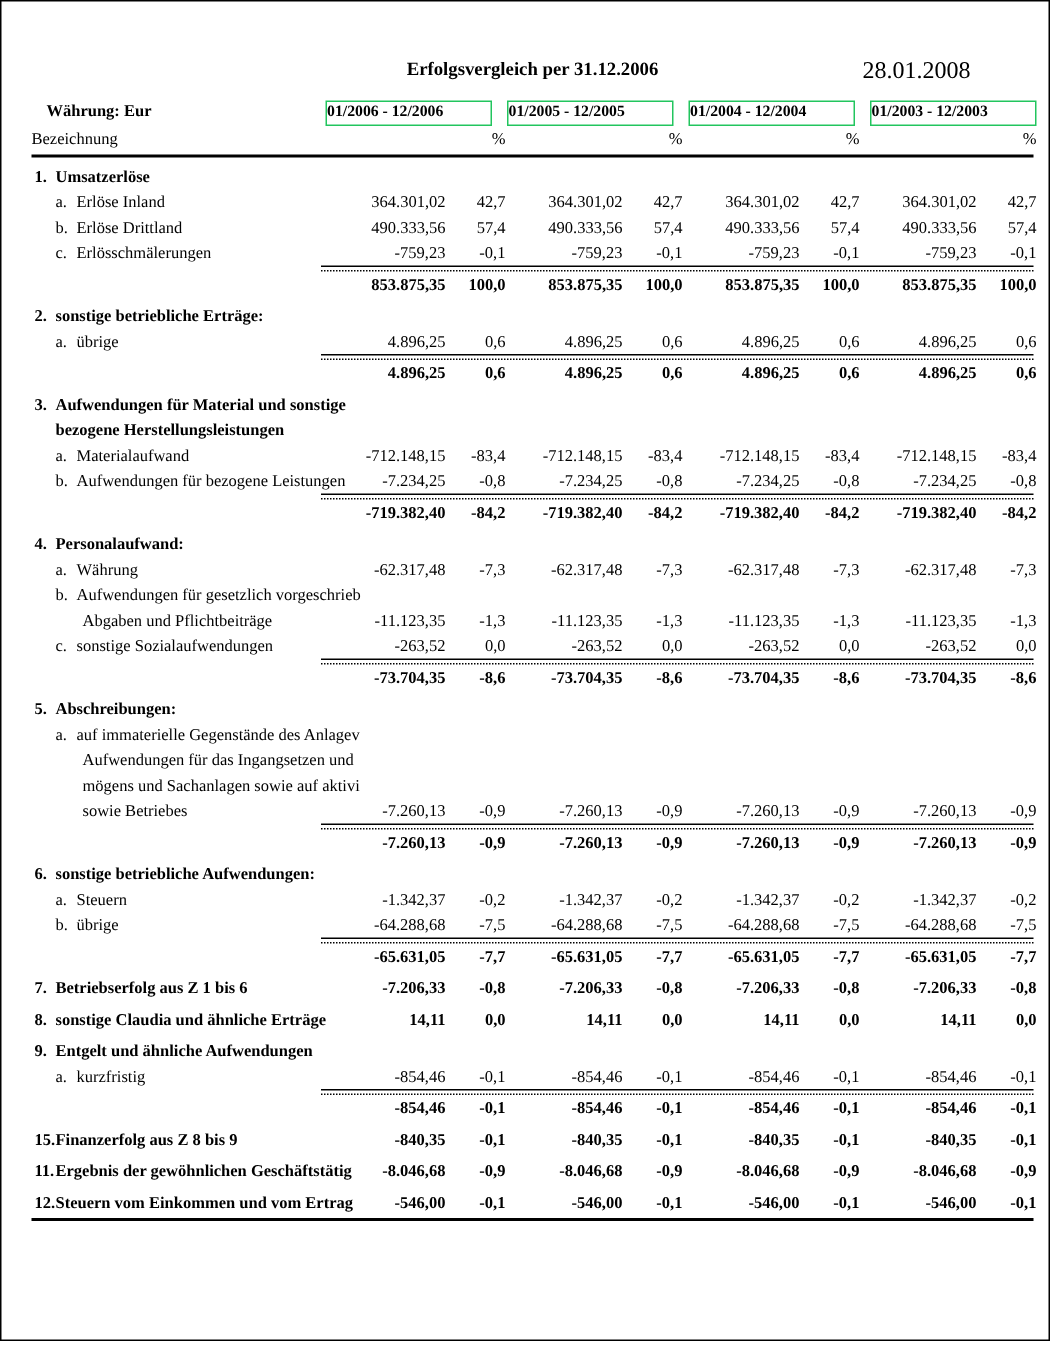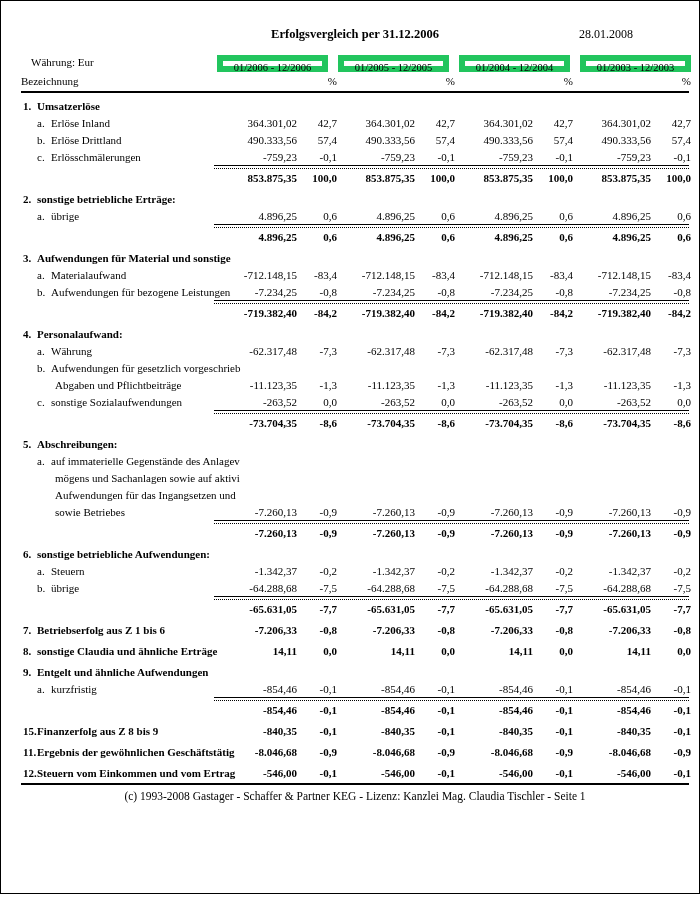--- a/index.html
+++ b/index.html
@@ -11,38 +11,38 @@
   }
   .page {
     position:relative;
     width:700px; height:894px;
     border:1px solid #000;
     background:#fff;
     padding:0 10px 0 20px;
     overflow:hidden;
   }
   
-  .titlebar { position:relative; margin-top:26px; height:15px; }
+  .titlebar { position:relative; margin-top:38px; height:15px; }
   .doc-title {
     position:absolute; left:0; right:0; text-align:center;
     font-weight:bold; font-size:12.5px;
   }
-  .doc-date { position:absolute; right:56px; top:0; font-size:12px; }
+  .doc-date { position:absolute; right:42px; top:0; font-size:16px; }
   .subtitle { margin-top:10px; text-align:center; font-size:12px; white-space:pre; }
 
-  .phead { position:relative; margin-top:13px; height:17px; }
+  .phead { position:relative; margin-top:13px; height:17px;font-weight:bold; }
   .currency { position:absolute; left:10px; top:1px; font-size:11px; }
   .boxesrow {
     position:absolute; left:196px; top:0; width:474px;
     display:flex; justify-content:space-between;
   }
   .period-box {
     width:111px; height:17px;
-    border:6px solid #22c55e;
-    font-size:10.5px; line-height:13px; text-align:center;
+    border:1px solid #22c55e;
+    font-size:10.5px; line-height:13px; text-align:left;
     background:#fff;
   }
   .pcthead { display:flex; align-items:center; height:16px; margin-top:1px; font-size:11px; }
   .toprule { border-bottom:2px solid #000; margin-top:2px; }
 
   
   .row { display:flex; align-items:center; height:17px; font-size:11px; }
   .lblcol { width:198px; display:flex; align-items:center; white-space:pre; flex-shrink:0; }
   .num { min-width:16px; padding-left:2px; }
   .ind { width:16px; flex-shrink:0; }
@@ -224,20 +224,23 @@
           <span class="pct">0,6</span>
         </div>
         <div class="grp">
           <span class="amt">4.896,25</span>
           <span class="pct">0,6</span>
         </div>
       </div>
       <div class="row b mt">
         <div class="lblcol"><span class="num">3.</span><span class="">Aufwendungen für Material und sonstige</span></div>
       </div>
+      <div class="row b">
+        <div class="lblcol"><span class="ind"></span><span class="">bezogene Herstellungsleistungen</span></div>
+      </div>
       <div class="row">
         <div class="lblcol"><span class="ind"></span><span class="letter">a.</span><span class="">Materialaufwand</span></div>
         <div class="grp">
           <span class="amt">-712.148,15</span>
           <span class="pct">-83,4</span>
         </div>
         <div class="grp">
           <span class="amt">-712.148,15</span>
           <span class="pct">-83,4</span>
         </div>
@@ -372,24 +375,24 @@
           <span class="pct">-8,6</span>
         </div>
       </div>
       <div class="row b mt">
         <div class="lblcol"><span class="num">5.</span><span class="">Abschreibungen:</span></div>
       </div>
       <div class="row">
         <div class="lblcol"><span class="ind"></span><span class="letter">a.</span><span class="">auf immaterielle Gegenstände des Anlagev</span></div>
       </div>
       <div class="row">
+        <div class="lblcol"><span class="ind2"></span><span class="">Aufwendungen für das Ingangsetzen und</span></div>
+      </div>
+      <div class="row">
         <div class="lblcol"><span class="ind2"></span><span class="">mögens und Sachanlagen sowie auf aktivi</span></div>
-      </div>
-      <div class="row">
-        <div class="lblcol"><span class="ind2"></span><span class="">Aufwendungen für das Ingangsetzen und</span></div>
       </div>
       <div class="row">
         <div class="lblcol"><span class="ind2"></span><span class="">sowie Betriebes</span></div>
         <div class="grp">
           <span class="amt">-7.260,13</span>
           <span class="pct">-0,9</span>
         </div>
         <div class="grp">
           <span class="amt">-7.260,13</span>
           <span class="pct">-0,9</span>
@@ -617,15 +620,14 @@
           <span class="pct">-0,1</span>
         </div>
         <div class="grp">
           <span class="amt">-546,00</span>
           <span class="pct">-0,1</span>
         </div>
       </div>
     </div>
 
   <div class="botrule"></div>
-  <div class="pfooter">(c) 1993-2008 Gastager - Schaffer &amp; Partner KEG - Lizenz: Kanzlei Mag. Claudia Tischler - Seite 1</div>
 
 </div>
 
 </body></html>

